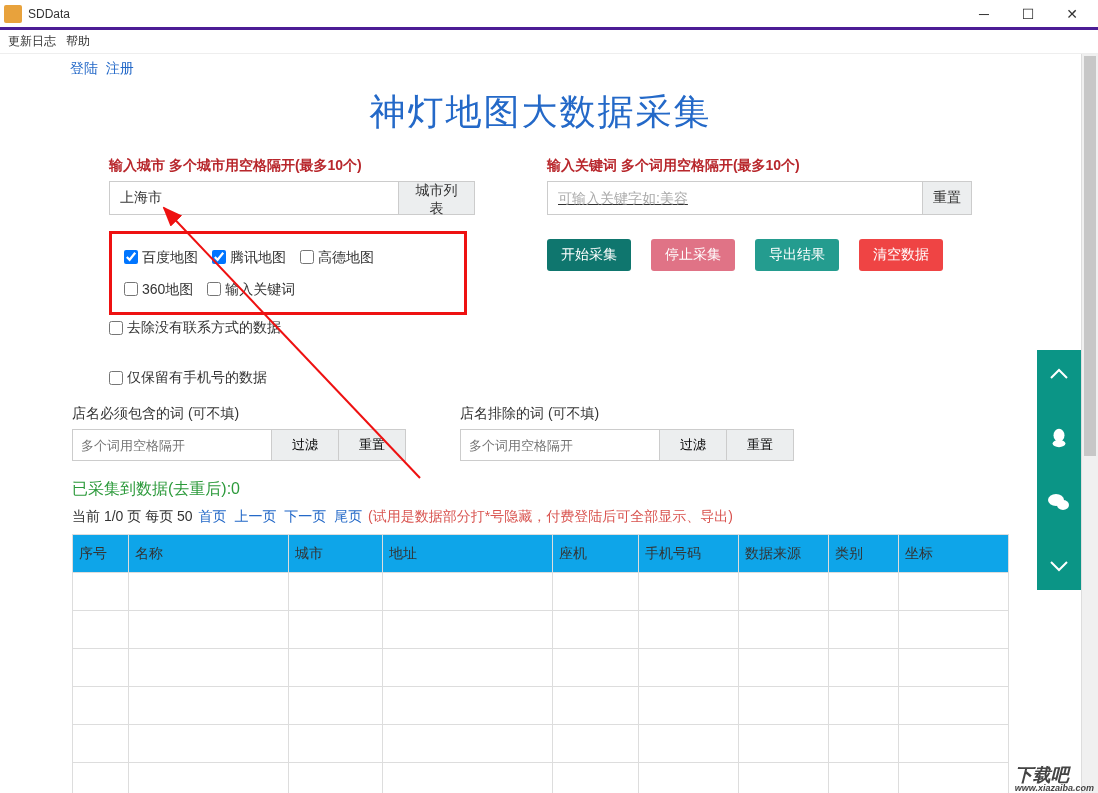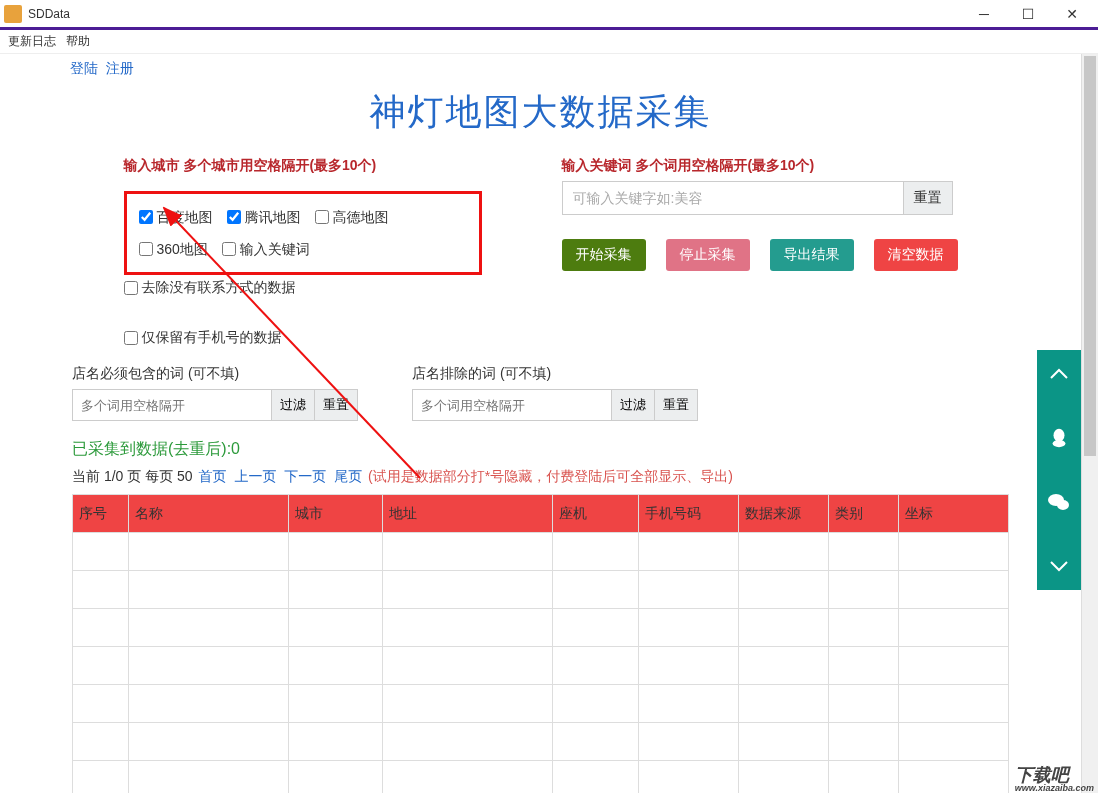--- a/index.html
+++ b/index.html
@@ -17,45 +17,45 @@
 .top-links { padding: 6px 0 0 70px; }
 .top-links a { color: #2469c8; font-size: 14px; text-decoration: none; margin-right: 4px; cursor: pointer; }
 .page-title { text-align: center; font-size: 36px; color: #2469c8; font-weight: 500; padding: 10px 0 20px; font-family: "KaiTi","STKaiti","SimSun",serif; letter-spacing: 2px; }
 .main { padding: 0 72px; }
 .red-label { color: #b8272c; font-weight: bold; font-size: 14px; }
 .input-group { display: flex; }
 .txt-input { height: 34px; border: 1px solid #ccc; padding: 0 10px; font-size: 14px; color: #333; }
 .txt-input::placeholder { color: #aaa; }
 .btn-gray { height: 34px; border: 1px solid #ccc; border-left: none; background: #eceeef; padding: 0 10px; font-size: 14px; color: #333; cursor: pointer; }
 .city-input { width: 294px; }
-.kw-input { width: 342px; }
+.kw-input { width: 376px; text-decoration: underline; }
 .red-box { border: 3px solid #e11; margin-top: 16px; padding: 10px 12px 10px 12px; width: 358px; }
 .checkbox-row { display: flex; flex-wrap: wrap; gap: 6px 14px; align-items: center; line-height: 26px; }
 .chk { display: flex; align-items: center; gap: 4px; font-size: 14px; color: #333; }
 .chk input { width: 14px; height: 14px; cursor: pointer; }
 .btn-row { display: flex; gap: 20px; margin-top: 24px; }
 .action-btn { height: 32px; padding: 0 14px; border: none; border-radius: 3px; color: #fff; font-size: 14px; cursor: pointer; }
-.btn-blue { background: #4d7c0f; }
+.btn-blue { background: #0f766e; }
 .btn-pink { background: #e07386; }
 .btn-teal { background: #249c8f; }
 .btn-red { background: #ef4444; }
 .extra-chk-row { margin-top: 4px; display: flex; gap: 32px; font-size: 14px; flex-direction: column; }
 .filter-row { display: flex; gap: 54px; margin-top: 18px; }
 .filter-col { }
 .filter-label { font-size: 14px; color: #333; margin-bottom: 6px; }
 .filter-inputs { display: flex; }
 .filter-input { width: 200px; height: 32px; border: 1px solid #ccc; padding: 0 8px; font-size: 13px; }
-.small-btn { height: 32px; border: 1px solid #ccc; border-left: none; background: #eceeef; padding: 0 8px; font-size: 13px; cursor: pointer; }
+.small-btn { height: 32px; border: 1px solid #ccc; border-left: none; background: #eceeef; padding: 0 20px; font-size: 13px; cursor: pointer; }
 .collected { color: #2c9a3b; font-size: 16px; margin-top: 18px; }
 .pager-row { font-size: 14px; margin-top: 8px; color: #333; }
 .pager-row a { color: #2469c8; text-decoration: none; margin: 0 2px; cursor: pointer; }
 .pager-row .trial { color: #d9534f; }
 table.data { width: 100%; border-collapse: collapse; margin-top: 8px; border: 1px solid #ddd; }
 table.data th, table.data td { border: 1px solid #ddd; padding: 8px 6px; font-size: 14px; text-align: left; color: #333; height: 38px; font-weight: normal; }
-table.data th { background: #ef4444; }
+table.data th { background: #0ea5e9; }
 .arrow-line { position: absolute; pointer-events: none; z-index: 50; }
 .side-panel { position: absolute; right: 17px; top: 296px; width: 44px; height: 240px; background: #0b9586; display: flex; flex-direction: column; align-items: center; justify-content: space-between; padding: 12px 0; color: #fff; }
 .side-icon { width: 24px; height: 24px; display: flex; align-items: center; justify-content: center; cursor: pointer; }
 .watermark { position: absolute; right: 4px; bottom: 0; font-size: 18px; font-style: italic; font-weight: bold; color: #444; pointer-events: none; font-family: "SimHei", sans-serif; text-shadow: 0 0 2px #fff; }
 .watermark .sub { font-size: 9px; display: block; text-align: right; margin-top: -4px; }
 </style>
 </head>
 <body>
 
 <div class="titlebar">
@@ -77,20 +77,24 @@
       <a>登陆</a>
       <a>注册</a>
     </div>
 
     <div class="page-title">神灯地图大数据采集</div>
 
     <div class="main">
       <div style="display:flex; gap:72px;justify-content:center;">
         <div style="width:366px;">
           <div class="red-label">输入城市 多个城市用空格隔开(最多10个)</div>
+          <div class="input-group" style="margin-top:6px;">
+            <input class="txt-input city-input" value="上海市" style="">
+            <button class="btn-gray">城市列表</button>
+          </div>
 
           <div class="red-box">
             <div class="checkbox-row">
               <label class="chk">
                   <input type="checkbox" checked="" style="">
                   <span>百度地图</span>
                 </label>
               <label class="chk">
                   <input type="checkbox" checked="" style="">
                   <span>腾讯地图</span>

